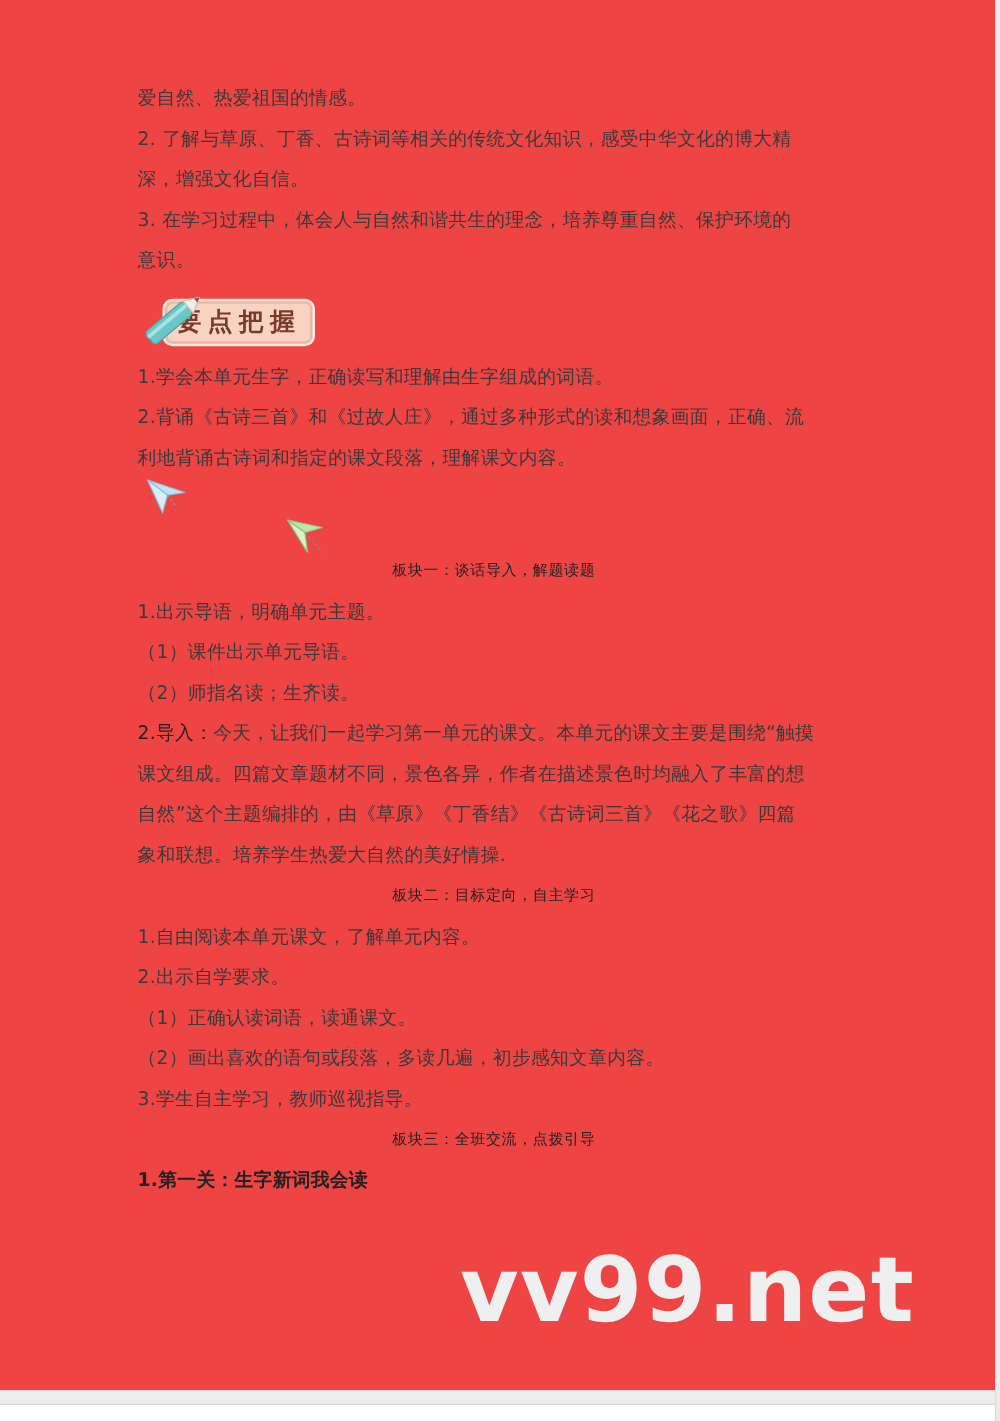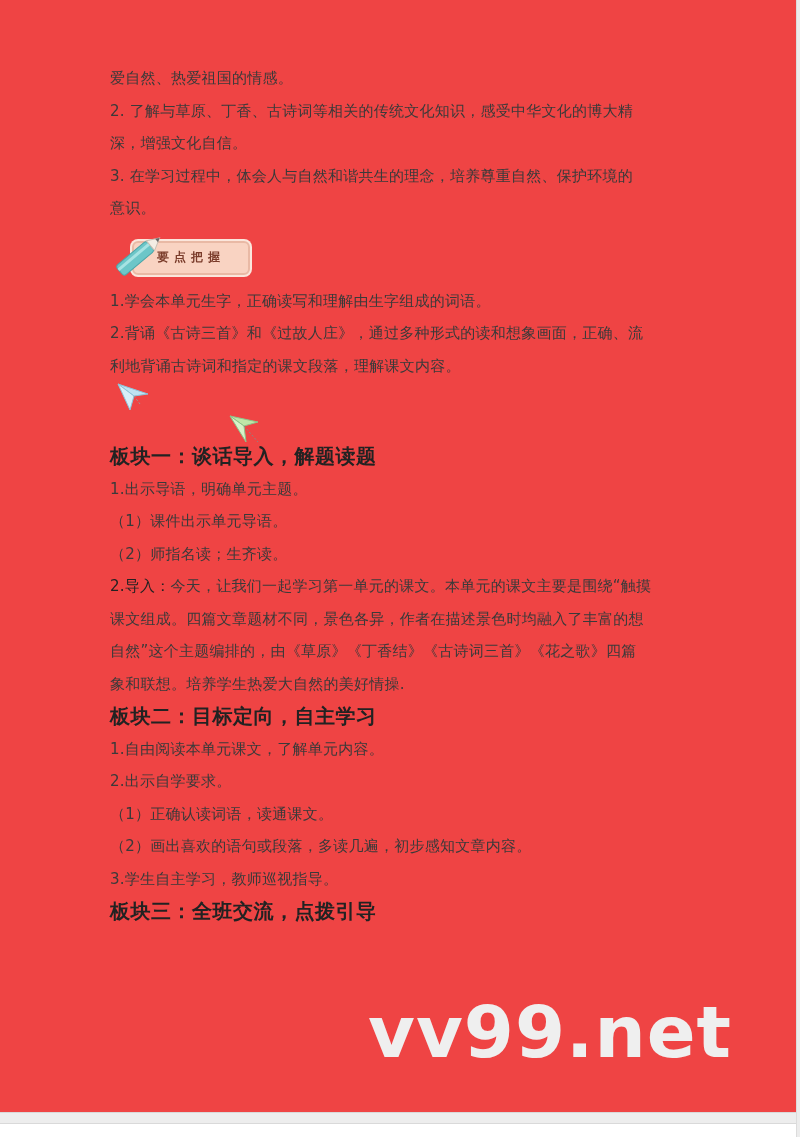--- a/index.html
+++ b/index.html
@@ -42,25 +42,25 @@
     }
     .line {
       font-size: 15px;
       line-height: 32.5px;
       height: 32.5px;
       white-space: nowrap;
       color: #3a3a3a;
       letter-spacing: 0.25px;
     }
     .section-heading {
-      font-size: 20px;
+      font-size: 12px;
       line-height: 32.5px;
       height: 32.5px;
-      text-align: left;
-      font-weight: bold;
+      text-align: center;
+      font-weight: normal;
       color: #222;
       white-space: nowrap;
       letter-spacing: 0.5px;
     }
     .strong-line {
       font-weight: bold;
       color: #222;
     }
     .lead { font-weight: normal; color: #222; }
 
@@ -78,21 +78,21 @@
       height: 34px;
       background: #f9d3c2;
       border: 2px solid #e9b9a5;
       border-radius: 6px;
       box-shadow: 0 0 0 2px #fbe6dc;
       display: flex;
       align-items: center;
       justify-content: center;
     }
     .banner-label {
-      font-size: 12px;
+      font-size: 20px;
       font-weight: bold;
       color: #7a3b2a;
       letter-spacing: 5px;
       font-family: "DejaVu Serif", serif;
     }
     .pencil {
       position: absolute;
       left: 0px;
       top: 2px;
       width: 60px;
@@ -199,20 +199,21 @@
       <div class="line">象和联想。培养学生热爱大自然的美好情操.</div>
 
       <div class="section-heading">板块二：目标定向，自主学习</div>
       <div class="line">1.自由阅读本单元课文，了解单元内容。</div>
       <div class="line">2.出示自学要求。</div>
       <div class="line">（1）正确认读词语，读通课文。</div>
       <div class="line">（2）画出喜欢的语句或段落，多读几遍，初步感知文章内容。</div>
       <div class="line">3.学生自主学习，教师巡视指导。</div>
 
       <div class="section-heading">板块三：全班交流，点拨引导</div>
+      <div class="line strong-line">1.第一关：生字新词我会读</div>
     </div>
 
     <div class="watermark">vv99.net</div>
   </div>
 
   <div class="page-separator"></div>
   <div class="next-page"></div>
   <div class="right-border"></div>
 </div>
 

